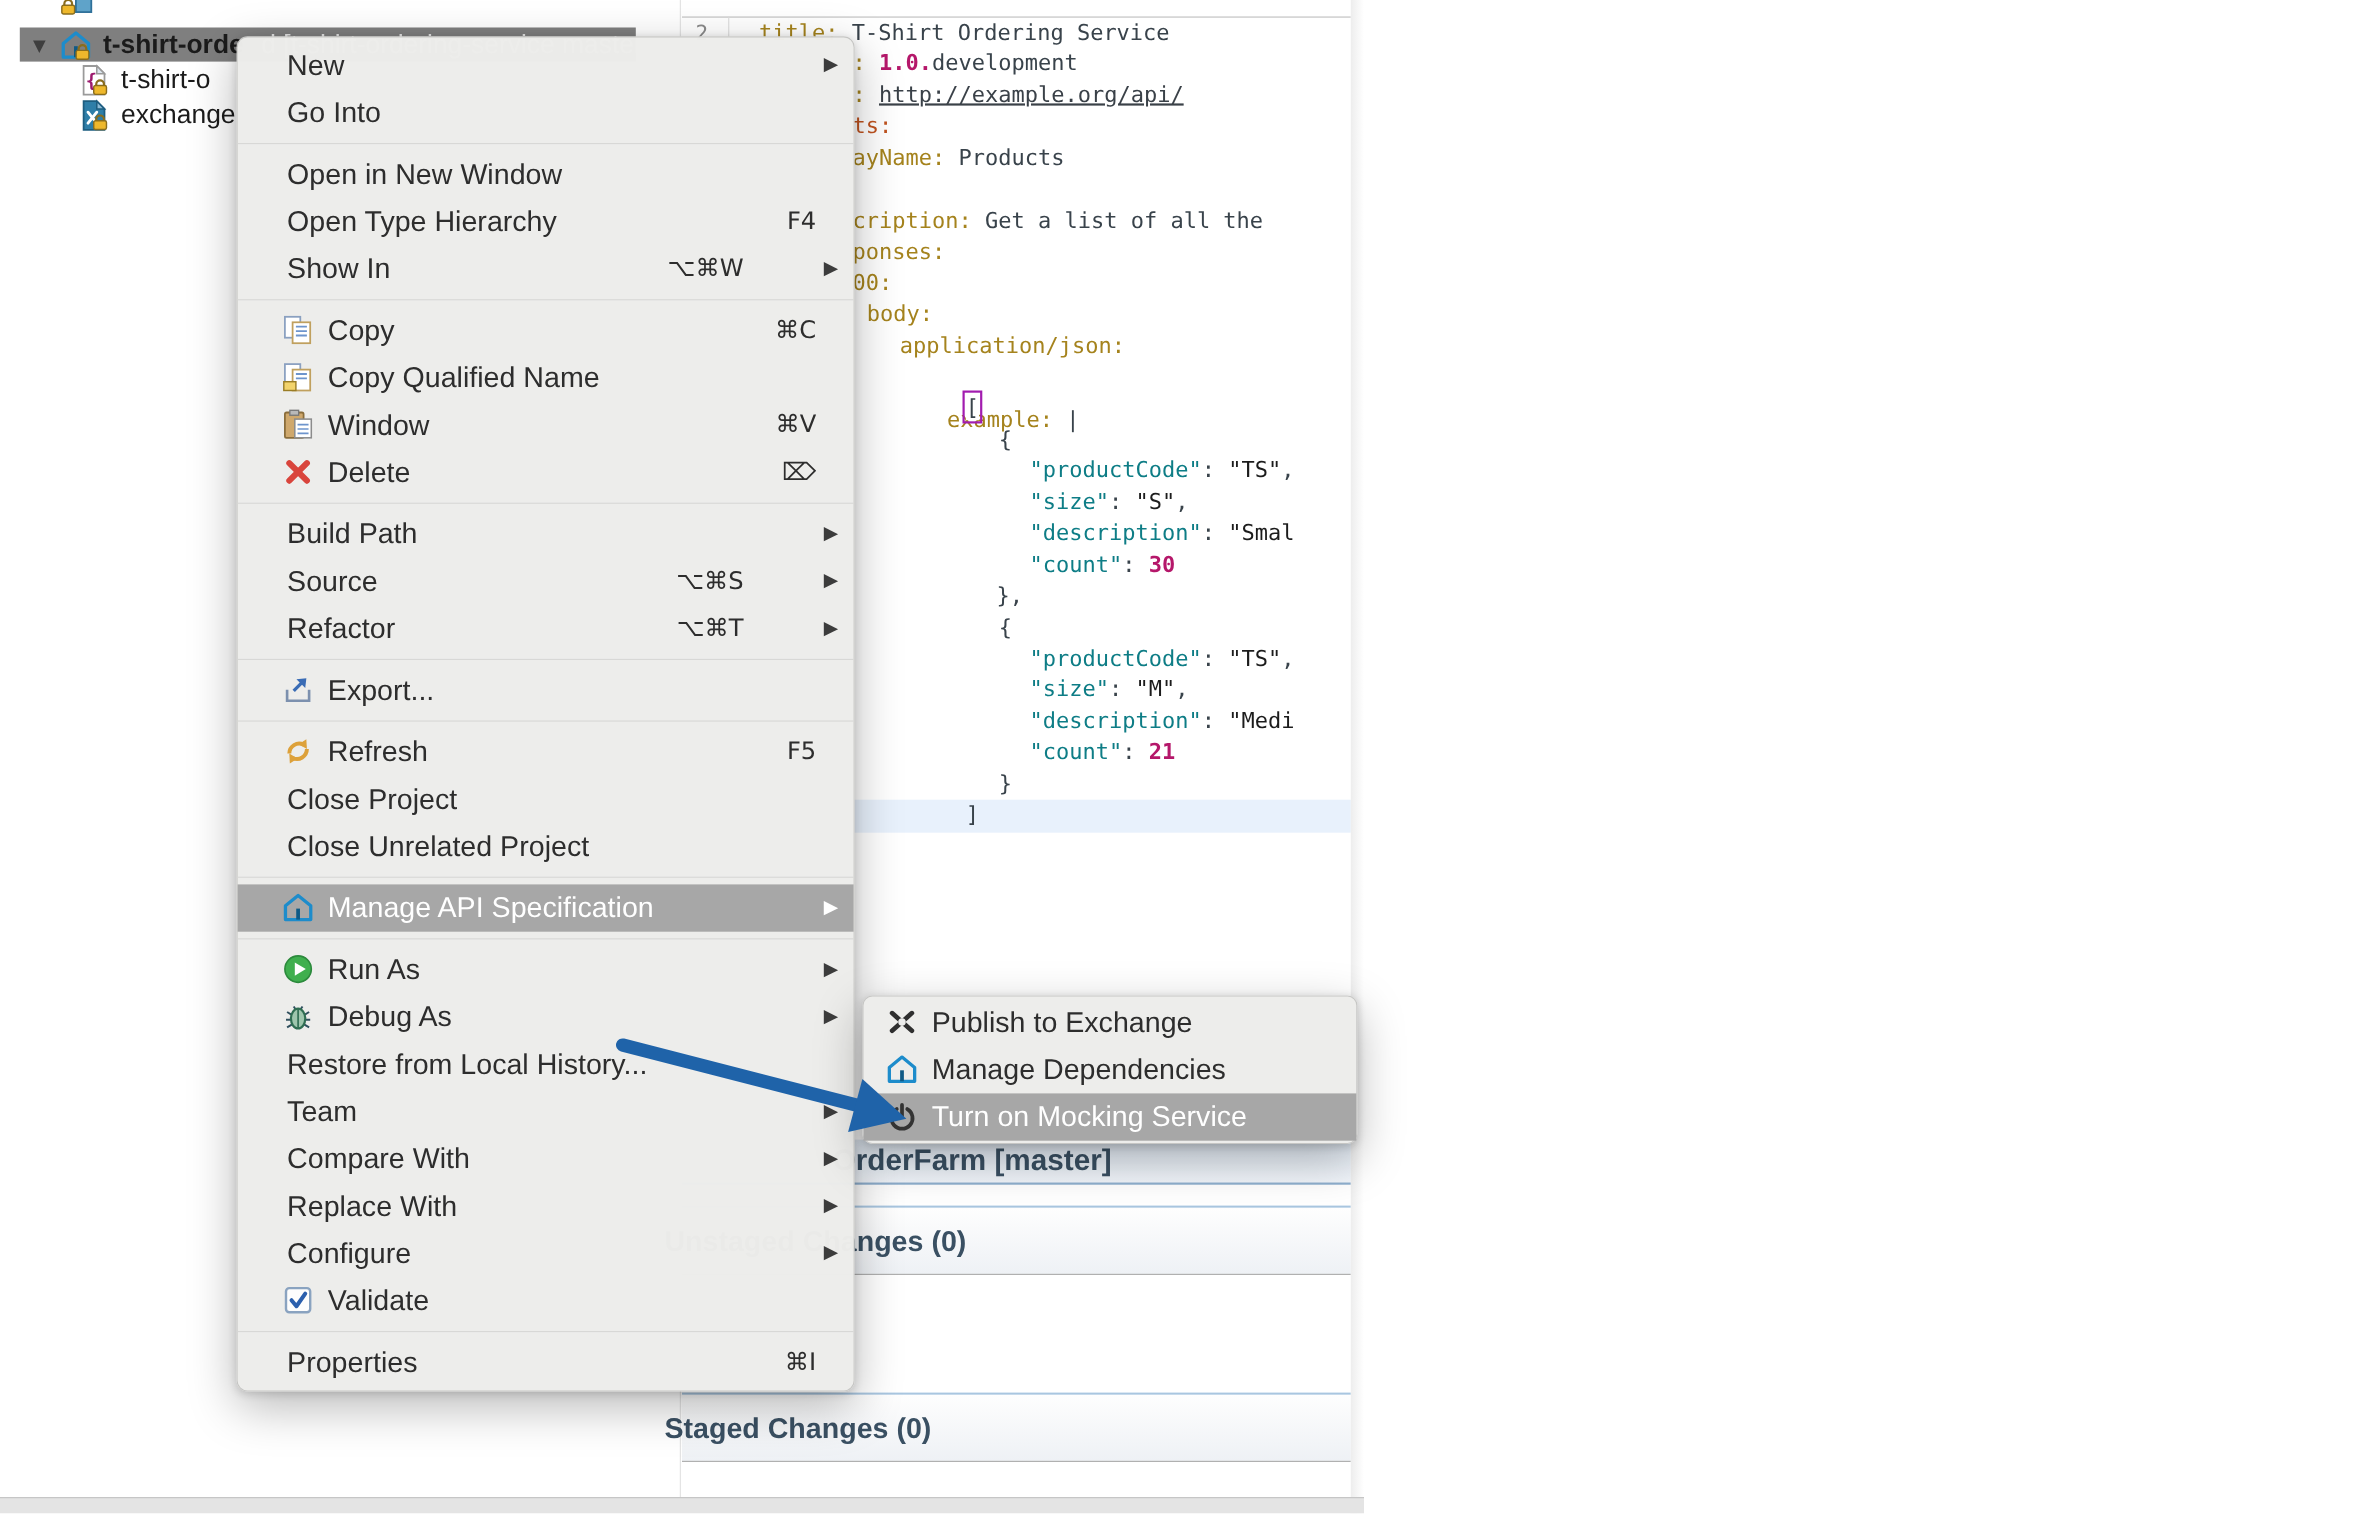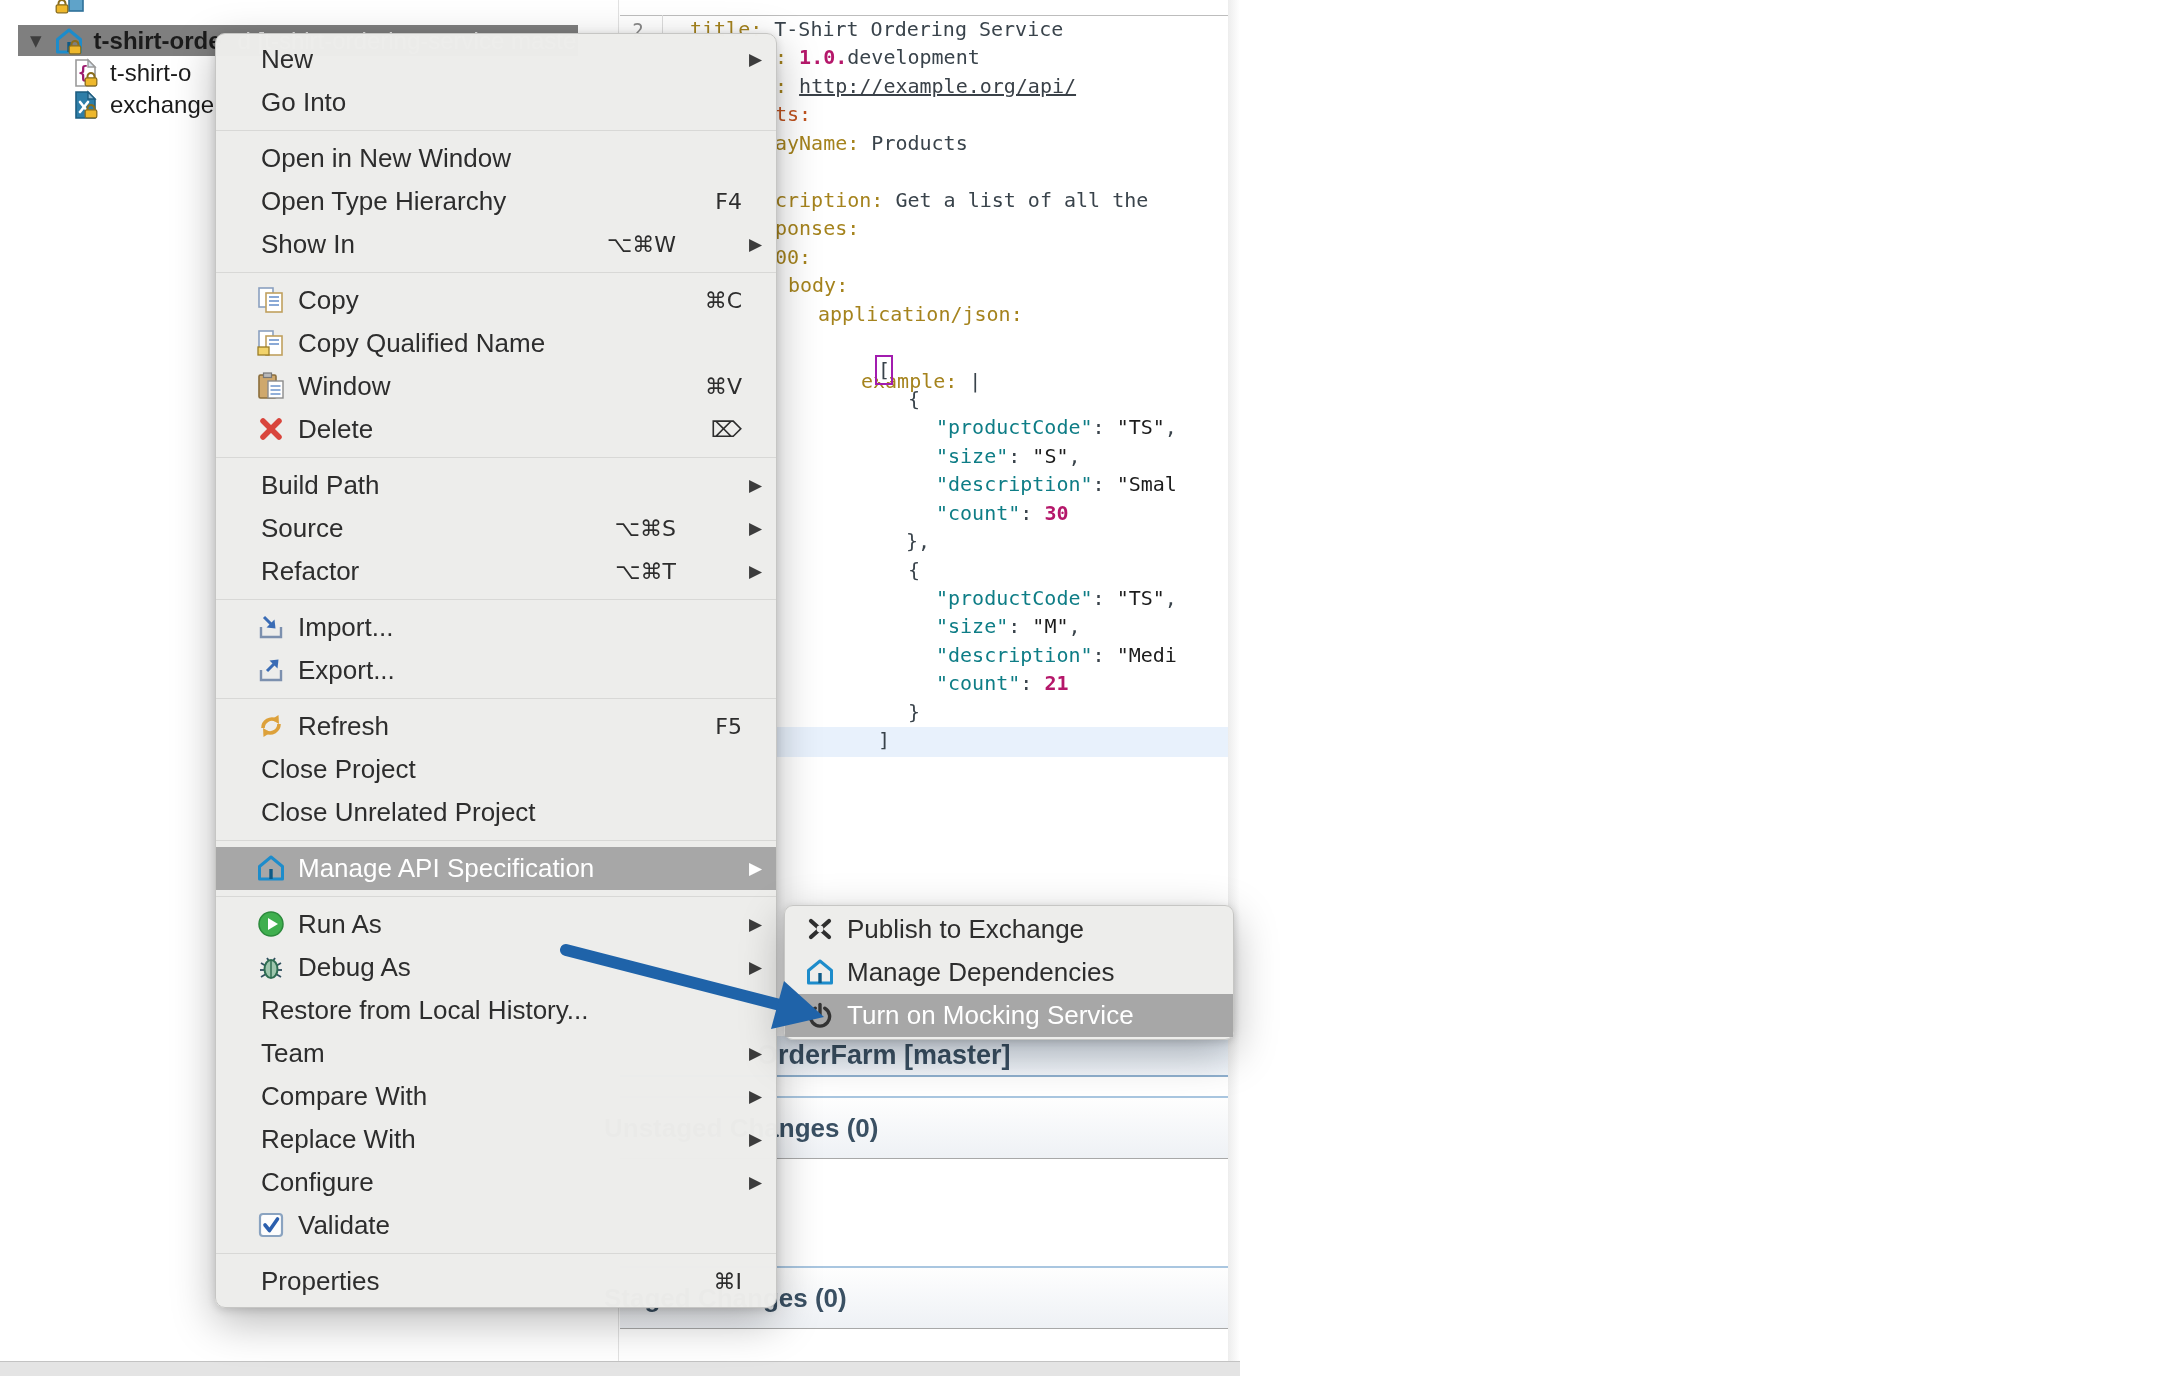--- a/index.html
+++ b/index.html
@@ -282,28 +282,20 @@
       </div>
       <div class="mi has-sub">
         <span class="lbl">Refactor</span>
         <span class="sc">⌥⌘T</span>
         <span class="arr">▶</span>
       </div>
       <div class="sep"></div>
       <div class="mi has-ico">
         <span class="ico"><svg width="30" height="30" viewBox="0 0 30 30" xmlns="http://www.w3.org/2000/svg">
             <path d="M5 15 V25 H25 V15" fill="none" stroke="#7c90ae" stroke-width="2.4"></path>
-            <line x1="8" y1="5" x2="17" y2="14" stroke="#3a6cb5" stroke-width="3"></line>
-            <polygon points="19.5,16.5 10.5,15.5 18.5,7.5" fill="#3a6cb5"></polygon>
-          </svg></span>
-        <span class="lbl">Import...</span>
-      </div>
-      <div class="mi has-ico">
-        <span class="ico"><svg width="30" height="30" viewBox="0 0 30 30" xmlns="http://www.w3.org/2000/svg">
-            <path d="M5 15 V25 H25 V15" fill="none" stroke="#7c90ae" stroke-width="2.4"></path>
             <line x1="11" y1="16" x2="20" y2="7" stroke="#3a6cb5" stroke-width="3"></line>
             <polygon points="22.5,4.5 21.5,13.5 13.5,5.5" fill="#3a6cb5"></polygon>
           </svg></span>
         <span class="lbl">Export...</span>
       </div>
       <div class="sep"></div>
       <div class="mi has-ico">
         <span class="ico"><svg width="30" height="30" viewBox="0 0 30 30" xmlns="http://www.w3.org/2000/svg">
             <path d="M7 17 a9 9 0 0 1 13-8" fill="none" stroke="#dda13a" stroke-width="3.6"></path>
             <polygon points="22.5,4 23,13 15.5,8.5" fill="#dda13a"></polygon>

